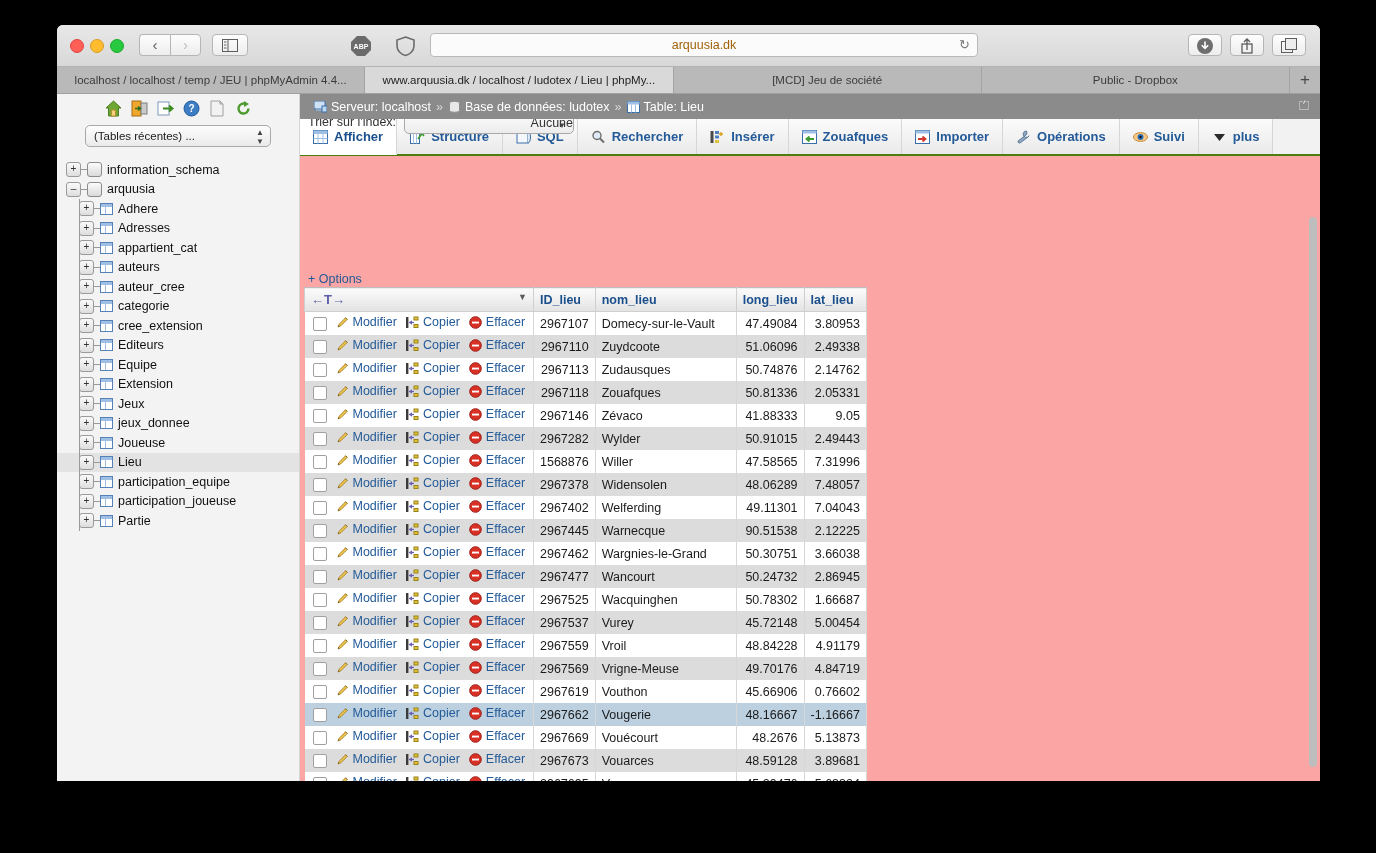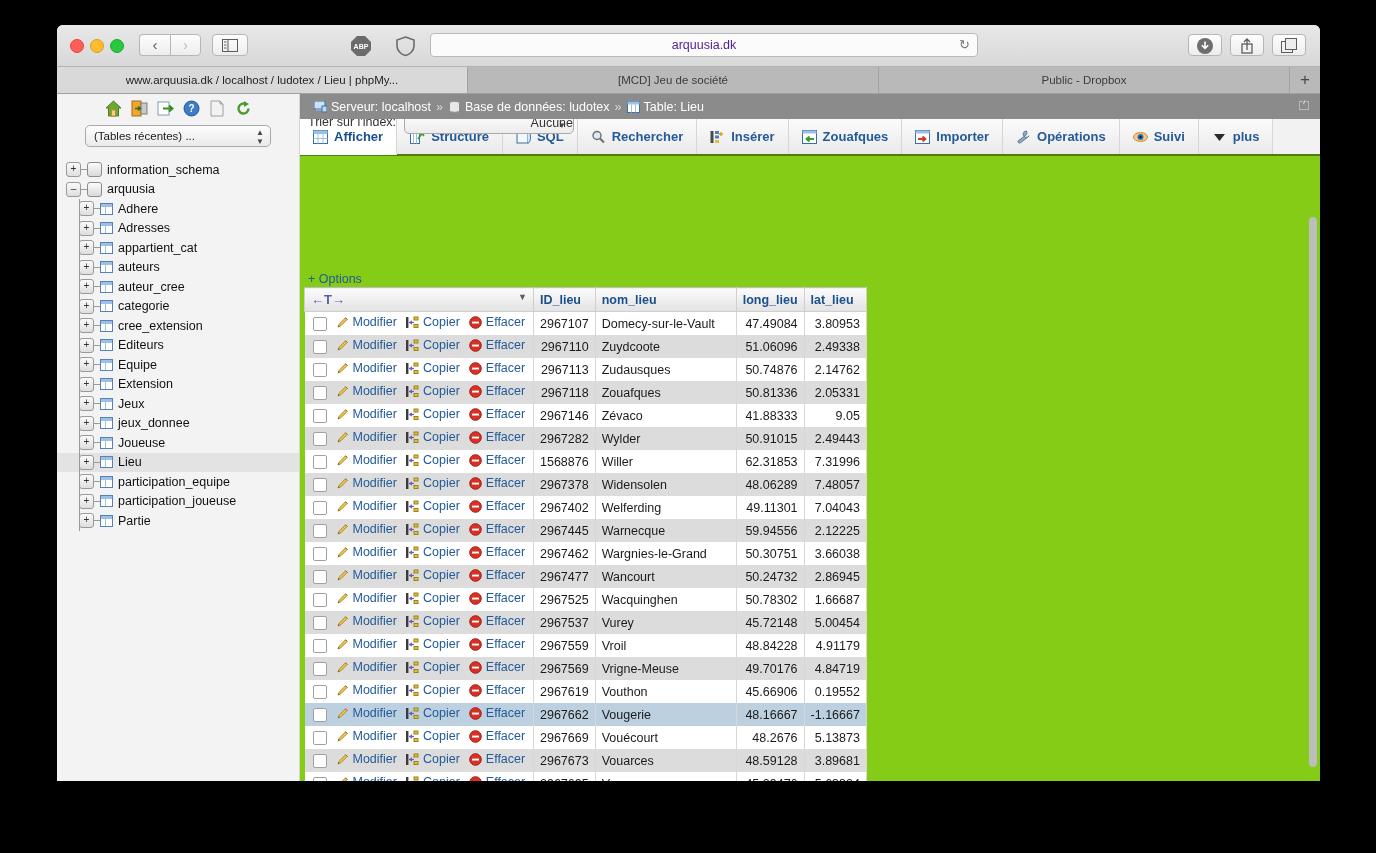--- a/index.html
+++ b/index.html
@@ -24,21 +24,21 @@
   .navbtn.right{left:113px;border-radius:0 4px 4px 0;color:#bcbcbc;}
   .sqbtn{position:absolute;top:9px;height:22px;background:linear-gradient(#fdfdfd,#ededed);
          border:1px solid #b6b6b6;border-radius:4px;box-sizing:border-box;text-align:center;color:#5c5c5c;}
 
   #sidebar-toggle{left:155px;width:36px;}
   #abp-btn{left:287px;width:34px;background:none;border:none;}
   #shield-btn{left:331px;width:34px;background:none;border:none;}
 
   #urlbar{position:absolute;left:373px;top:8px;width:548px;height:24px;background:#fbfbfb;
           border:1px solid #b9b9b9;border-radius:4px;box-sizing:border-box;}
-  #urlbar .url{position:absolute;left:0;right:0;top:4px;text-align:center;font-size:12.5px;color:#4c1d95;}
+  #urlbar .url{position:absolute;left:0;right:0;top:4px;text-align:center;font-size:12.5px;color:#a16207;}
   #reload{position:absolute;right:7px;top:3px;font-size:13px;color:#7a7a7a;}
 
   #dl-btn{left:1131px;width:34px;}
   #share-btn{left:1173px;width:34px;}
   #tabs-btn{left:1215px;width:34px;}
 
   
   #tabstrip{position:relative;height:26px;background:#b9b9b9;border-bottom:1px solid #a0a0a0;
             display:flex;align-items:stretch;}
   .tab{flex:1 1 0;display:flex;align-items:center;justify-content:center;font-size:11.5px;
@@ -79,21 +79,21 @@
          background:linear-gradient(#fcfcfc,#d9d9d9);}
   .ic-tb{width:13px;height:12px;flex:none;border:1px solid #5580b8;background:#fff;
          box-sizing:border-box;position:relative;}
   .ic-tb:before{content:"";position:absolute;left:0;right:0;top:0;height:3px;background:#9fc0e4;}
   .ic-tb:after{content:"";position:absolute;left:4px;top:3px;bottom:0;width:1px;background:#9fc0e4;}
   .ic-tbnew{border-color:#5580b8;}
   .ic-tbnew:before{background:#bcd9a0;}
   .lbl{margin-left:5px;white-space:nowrap;}
 
   
-  #main{flex:1;position:relative;background:#84cc16;overflow:hidden;}
+  #main{flex:1;position:relative;background:#fca5a5;overflow:hidden;}
   #crumb{height:25px;background:#8b8b8b;color:#fff;font-size:12.5px;display:flex;align-items:center;
          padding-left:14px;position:relative;}
   #crumb .sep{color:#d9d9d9;margin:0 5px;}
   #crumb .ci{display:inline-block;width:13px;height:12px;margin-right:4px;vertical-align:-2px;}
   #collapse{position:absolute;right:6px;top:3px;width:20px;height:18px;color:#e0e0e0;font-size:13px;
             text-align:center;line-height:17px;}
 
   #menu{height:35px;background:#f2f2f2;border-bottom:2px solid #4d7c0f;display:flex;align-items:stretch;}
   .mtab{display:flex;align-items:center;gap:6px;padding:0 13px;font-size:13px;font-weight:bold;
         color:#235a97;border-right:1px solid #d6d6d6;background:linear-gradient(#fbfbfb,#eaeaea);
@@ -196,20 +196,21 @@
 
     <div class="sqbtn" id="tabs-btn">
       <svg width="17" height="16" viewBox="0 0 17 16" style="margin-top:3px">
         <rect x="0.5" y="3.5" width="11" height="11" fill="none" stroke="#5c5c5c"></rect>
         <rect x="4.5" y="0.5" width="11" height="11" fill="#ededed" stroke="#5c5c5c"></rect>
       </svg>
     </div>
   </div>
 
   <div id="tabstrip">
+    <div class="tab">localhost / localhost / temp / JEU | phpMyAdmin 4.4...</div>
     <div class="tab active">www.arquusia.dk / localhost / ludotex / Lieu | phpMy...</div>
     <div class="tab">[MCD] Jeu de société</div>
     <div class="tab">Public - Dropbox</div>
     <div id="newtab">+</div>
   </div>
 
   <div id="page">
 
     <div id="navi">
 
@@ -743,21 +744,21 @@
                   <span class="lnk">Copier</span>
                 </span><span class="act" style="margin-right:0">
                   <span class="ic-del"><svg width="13" height="13" viewBox="0 0 13 13">
                       <circle cx="6.5" cy="6.5" r="5.8" fill="#d93025" stroke="#9c1f17"></circle>
                       <rect x="3" y="5.6" width="7" height="1.9" fill="#fff"></rect>
                     </svg></span>
                   <span class="lnk">Effacer</span>
                 </span></td>
               <td class="c-id">1568876</td>
               <td class="c-nom">Willer</td>
-              <td class="c-lon">62.31853</td>
+              <td class="c-lon">47.58565</td>
               <td class="c-lat">7.31996</td>
             </tr>
             <tr class="even">
               <td class="c-act"><span class="cb"></span><span class="act" style="margin-left:9px">
                   <span class="ic-pencil"><svg width="13" height="13" viewBox="0 0 13 13">
                       <path d="M2 11 L3.2 8.2 L9.6 1.8 L11.2 3.4 L4.8 9.8 Z" fill="#f2c94c" stroke="#a8822a"></path>
                       <path d="M9.6 1.8 L11.2 3.4" stroke="#8a6a1e"></path>
                       <polygon points="2,11 3.2,10.2 2.8,9" fill="#555"></polygon>
                     </svg></span>
                   <span class="lnk">Modifier</span>
@@ -830,21 +831,21 @@
                   <span class="lnk">Copier</span>
                 </span><span class="act" style="margin-right:0">
                   <span class="ic-del"><svg width="13" height="13" viewBox="0 0 13 13">
                       <circle cx="6.5" cy="6.5" r="5.8" fill="#d93025" stroke="#9c1f17"></circle>
                       <rect x="3" y="5.6" width="7" height="1.9" fill="#fff"></rect>
                     </svg></span>
                   <span class="lnk">Effacer</span>
                 </span></td>
               <td class="c-id">2967445</td>
               <td class="c-nom">Warnecque</td>
-              <td class="c-lon">59.94556</td>
+              <td class="c-lon">90.51538</td>
               <td class="c-lat">2.12225</td>
             </tr>
             <tr class="odd">
               <td class="c-act"><span class="cb"></span><span class="act" style="margin-left:9px">
                   <span class="ic-pencil"><svg width="13" height="13" viewBox="0 0 13 13">
                       <path d="M2 11 L3.2 8.2 L9.6 1.8 L11.2 3.4 L4.8 9.8 Z" fill="#f2c94c" stroke="#a8822a"></path>
                       <path d="M9.6 1.8 L11.2 3.4" stroke="#8a6a1e"></path>
                       <polygon points="2,11 3.2,10.2 2.8,9" fill="#555"></polygon>
                     </svg></span>
                   <span class="lnk">Modifier</span>
@@ -1034,21 +1035,21 @@
                 </span><span class="act" style="margin-right:0">
                   <span class="ic-del"><svg width="13" height="13" viewBox="0 0 13 13">
                       <circle cx="6.5" cy="6.5" r="5.8" fill="#d93025" stroke="#9c1f17"></circle>
                       <rect x="3" y="5.6" width="7" height="1.9" fill="#fff"></rect>
                     </svg></span>
                   <span class="lnk">Effacer</span>
                 </span></td>
               <td class="c-id">2967619</td>
               <td class="c-nom">Vouthon</td>
               <td class="c-lon">45.66906</td>
-              <td class="c-lat">0.19552</td>
+              <td class="c-lat">0.76602</td>
             </tr>
             <tr class="hl">
               <td class="c-act"><span class="cb"></span><span class="act" style="margin-left:9px">
                   <span class="ic-pencil"><svg width="13" height="13" viewBox="0 0 13 13">
                       <path d="M2 11 L3.2 8.2 L9.6 1.8 L11.2 3.4 L4.8 9.8 Z" fill="#f2c94c" stroke="#a8822a"></path>
                       <path d="M9.6 1.8 L11.2 3.4" stroke="#8a6a1e"></path>
                       <polygon points="2,11 3.2,10.2 2.8,9" fill="#555"></polygon>
                     </svg></span>
                   <span class="lnk">Modifier</span>
                 </span><span class="act">

